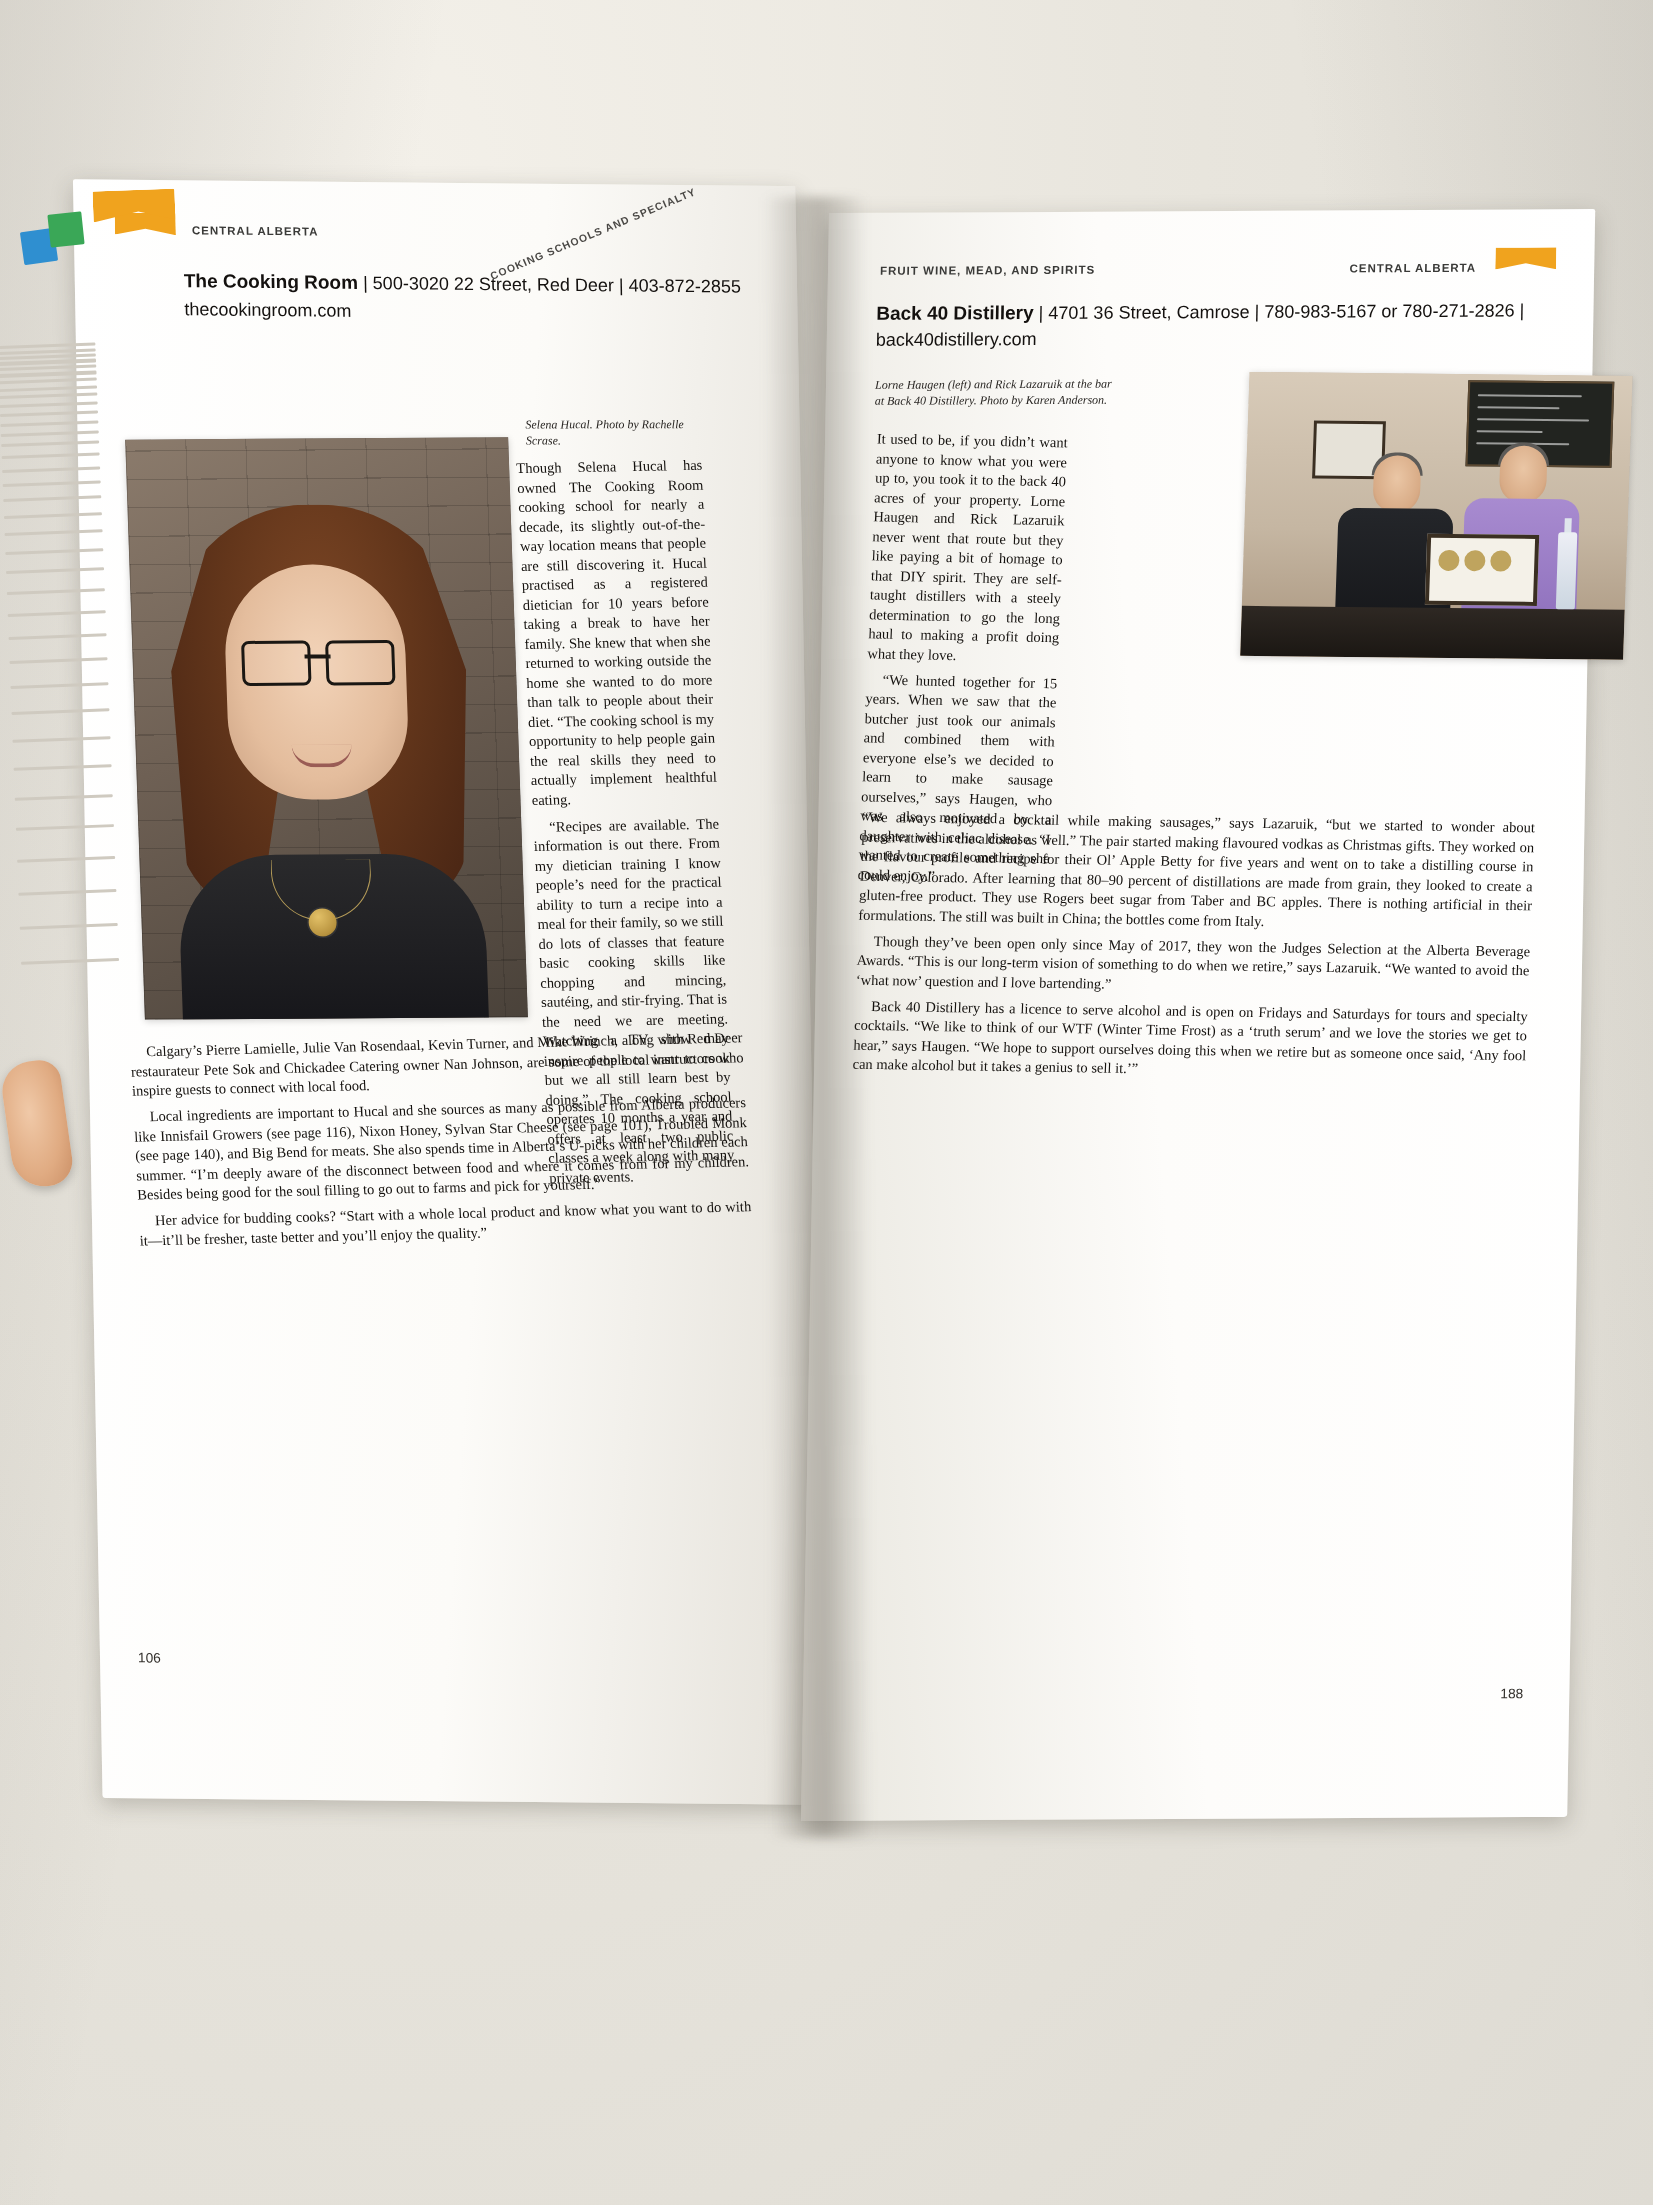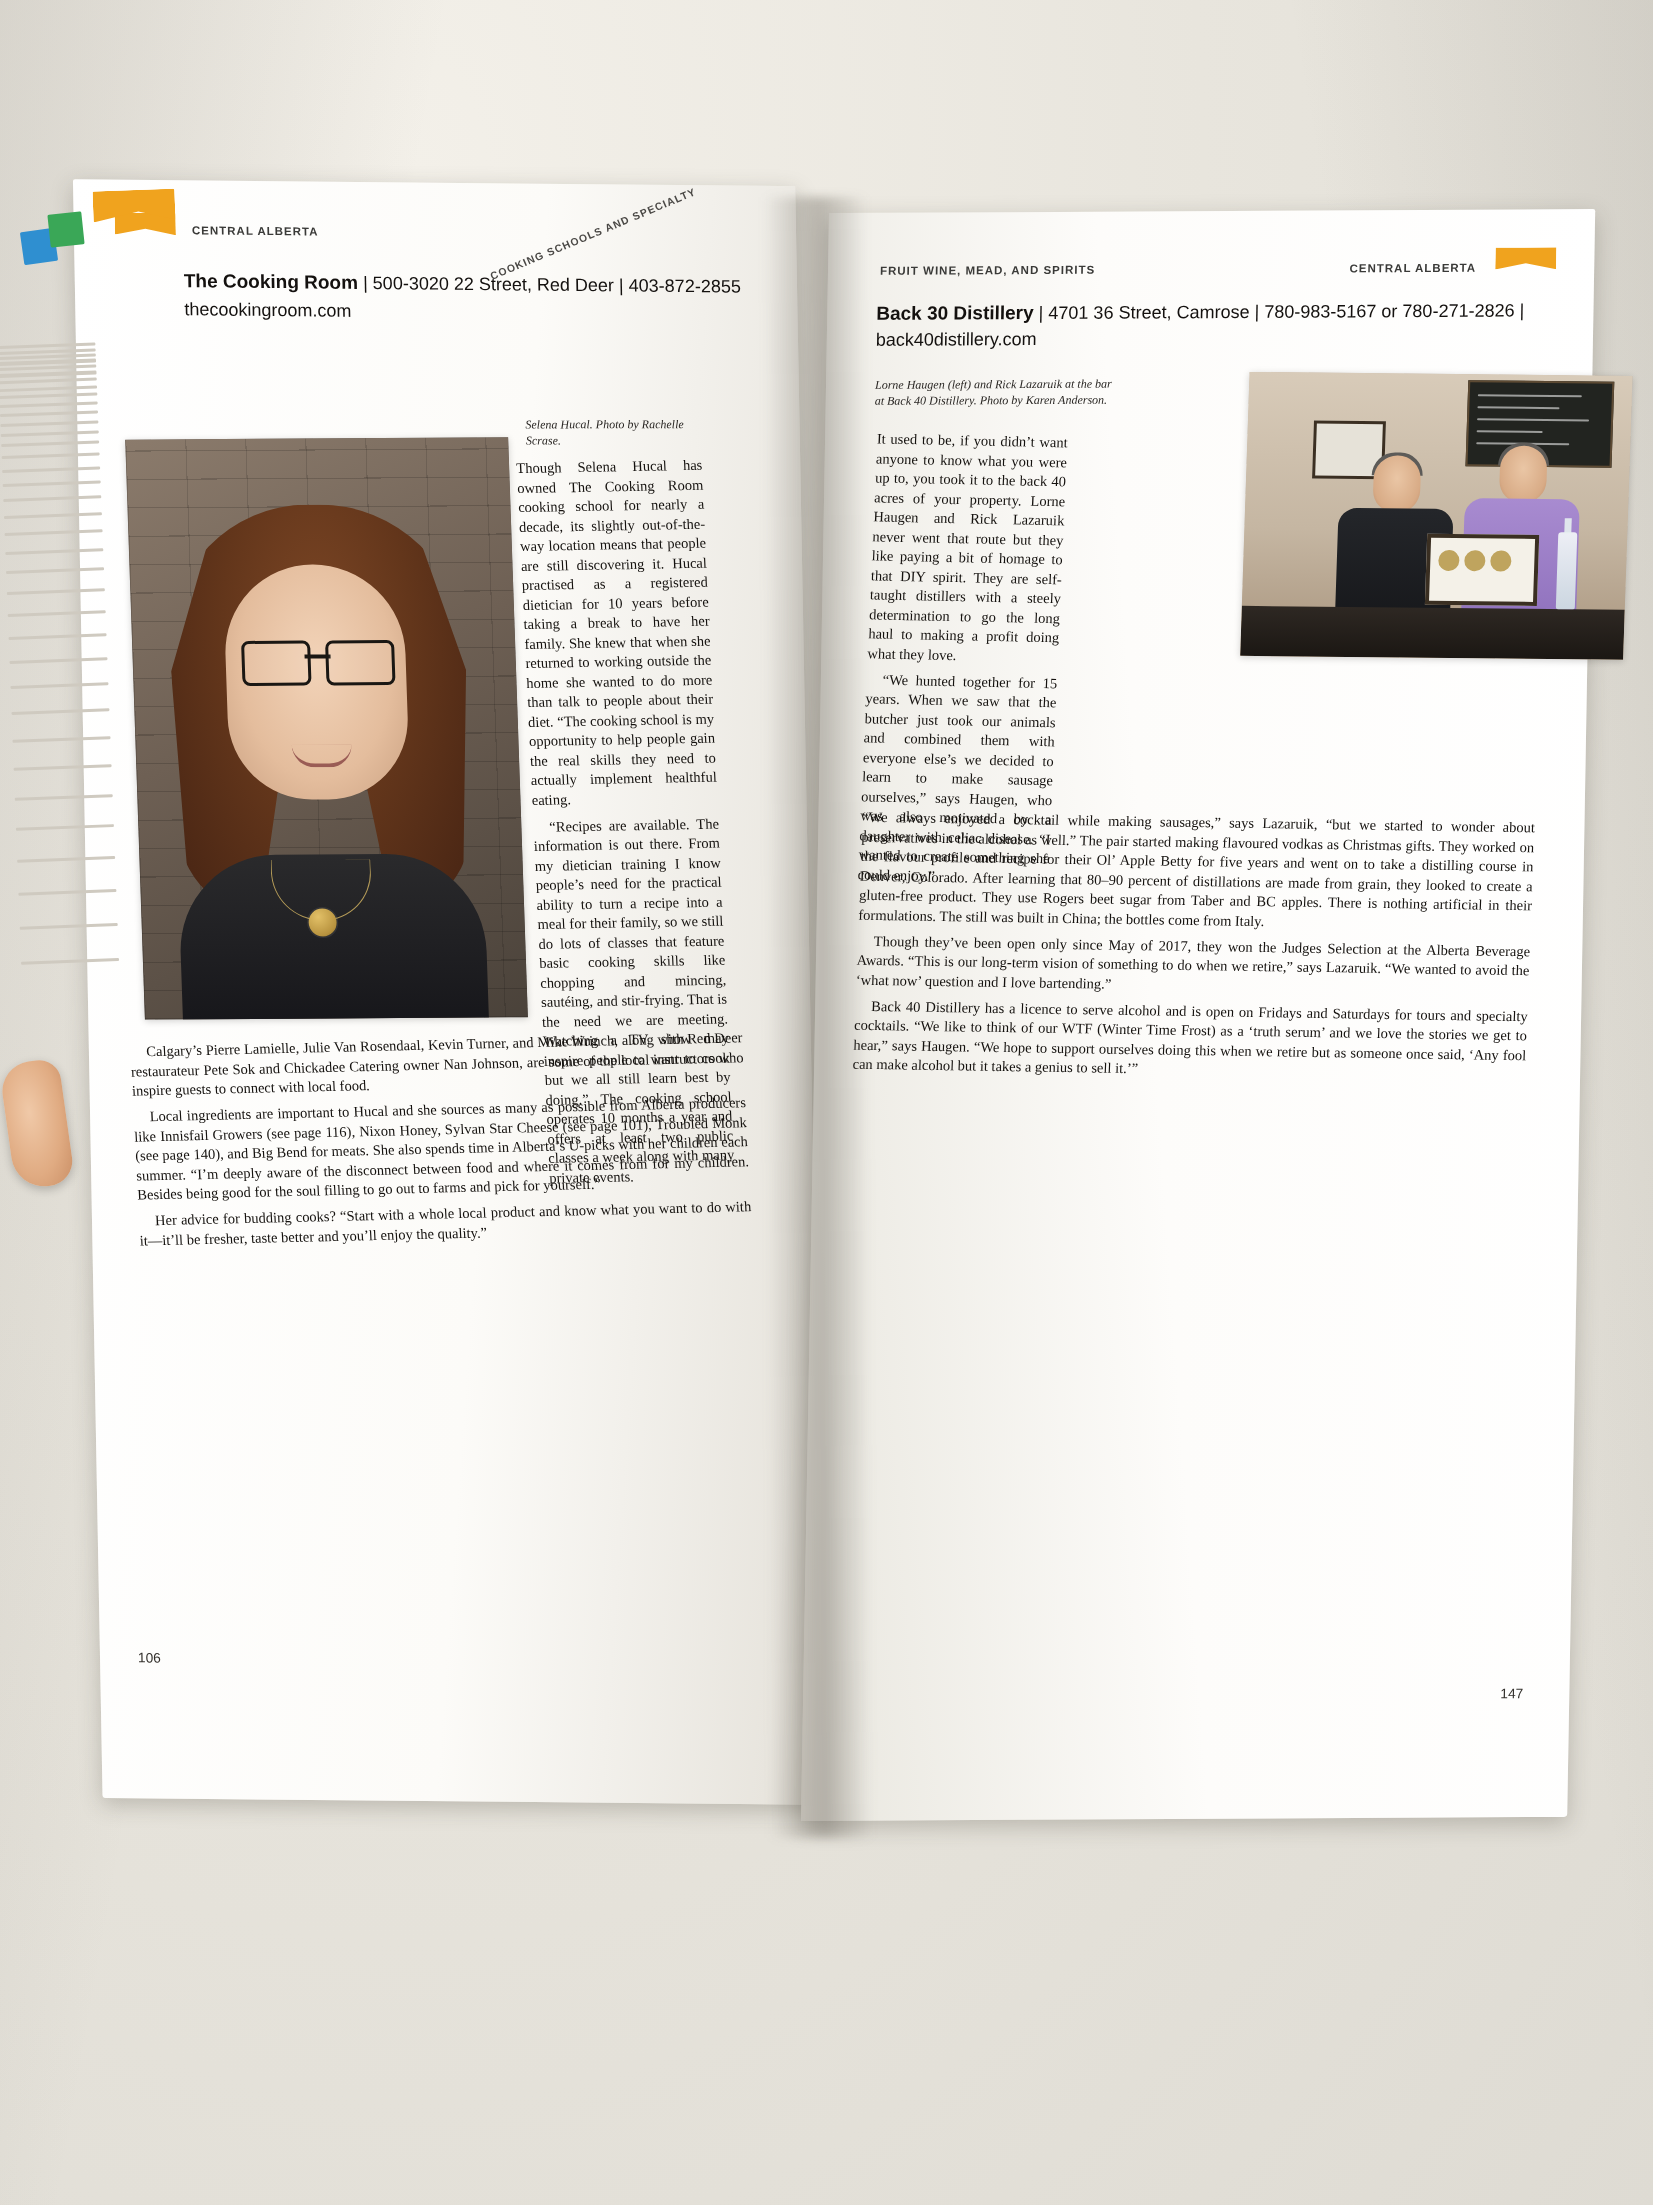--- a/index.html
+++ b/index.html
@@ -283,21 +283,21 @@
   </div>
 
   <div class="page page-right">
     <div class="pg-inner">
 
       <div class="flag right" style="right:38px;top:38px;"></div>
       <div class="kicker" style="left:52px;top:52px;">FRUIT WINE, MEAD, AND SPIRITS</div>
       <div class="kicker" style="right:118px;top:52px;">CENTRAL ALBERTA</div>
 
       <div class="biz-head" style="left:49px;top:88px;width:662px;">
-        <span class="biz-name">Back 30 Distillery</span>
+        <span class="biz-name">Back 40 Distillery</span>
         <span>|</span>
         <span>4701 36 Street, Camrose</span>
         <span>|</span>
         <span>780-983-5167 or 780-271-2826</span>
         <span>|</span>
         <span>back40distillery.com</span>
       </div>
 
       <div class="caption" style="left:49px;top:164px;width:241px;">Lorne Haugen (left) and Rick Lazaruik at the bar at Back 40 Distillery. Photo by Karen Anderson.</div>
 
@@ -334,21 +334,21 @@
         <p class="noind">It used to be, if you didn’t want anyone to know what you were up to, you took it to the back 40 acres of your property. Lorne Haugen and Rick Lazaruik never went that route but they like paying a bit of homage to that DIY spirit. They are self-taught distillers with a steely determination to go the long haul to making a profit doing what they love.</p>
         <p style="margin-top:6.6px;">“We hunted together for 15 years. When we saw that the butcher just took our animals and combined them with everyone else’s we decided to learn to make sausage ourselves,” says Haugen, who was also motivated by a daughter with celiac disease. “I wanted to create something she could enjoy.”</p>
       </div>
 
       <div class="col" style="left:41px;top:602px;width:673px;transform:rotate(1.2deg);">
         <p class="noind">“We always enjoyed a cocktail while making sausages,” says Lazaruik, “but we started to wonder about preservatives in the alcohol as well.” The pair started making flavoured vodkas as Christmas gifts. They worked on the flavour profile and recipe for their Ol’ Apple Betty for five years and went on to take a distilling course in Denver, Colorado. After learning that 80–90 percent of distillations are made from grain, they looked to create a gluten-free product. They use Rogers beet sugar from Taber and BC apples. There is nothing artificial in their formulations. The still was built in China; the bottles come from Italy.</p>
         <p style="margin-top:6.6px;">Though they’ve been open only since May of 2017, they won the Judges Selection at the Alberta Beverage Awards. “This is our long-term vision of something to do when we retire,” says Lazaruik. “We wanted to avoid the ‘what now’ question and I love bartending.”</p>
         <p style="margin-top:6.6px;">Back 40 Distillery has a licence to serve alcohol and is open on Fridays and Saturdays for tours and specialty cocktails. “We like to think of our WTF (Winter Time Frost) as a ‘truth serum’ and we love the stories we get to hear,” says Haugen. “We hope to support ourselves doing this when we retire but as someone once said, ‘Any fool can make alcohol but it takes a genius to sell it.’”</p>
       </div>
 
-      <div class="folio" style="right:46px;top:1477px;">147</div>
+      <div class="folio" style="right:46px;top:1477px;">188</div>
     </div>
   </div>
 
   <div class="gutter"></div>
 
   <div class="edge-stack">
     <i style="top:0px;"></i>
       <i style="top:5.5px;"></i>
       <i style="top:11px;"></i>
       <i style="top:16.4px;"></i>

